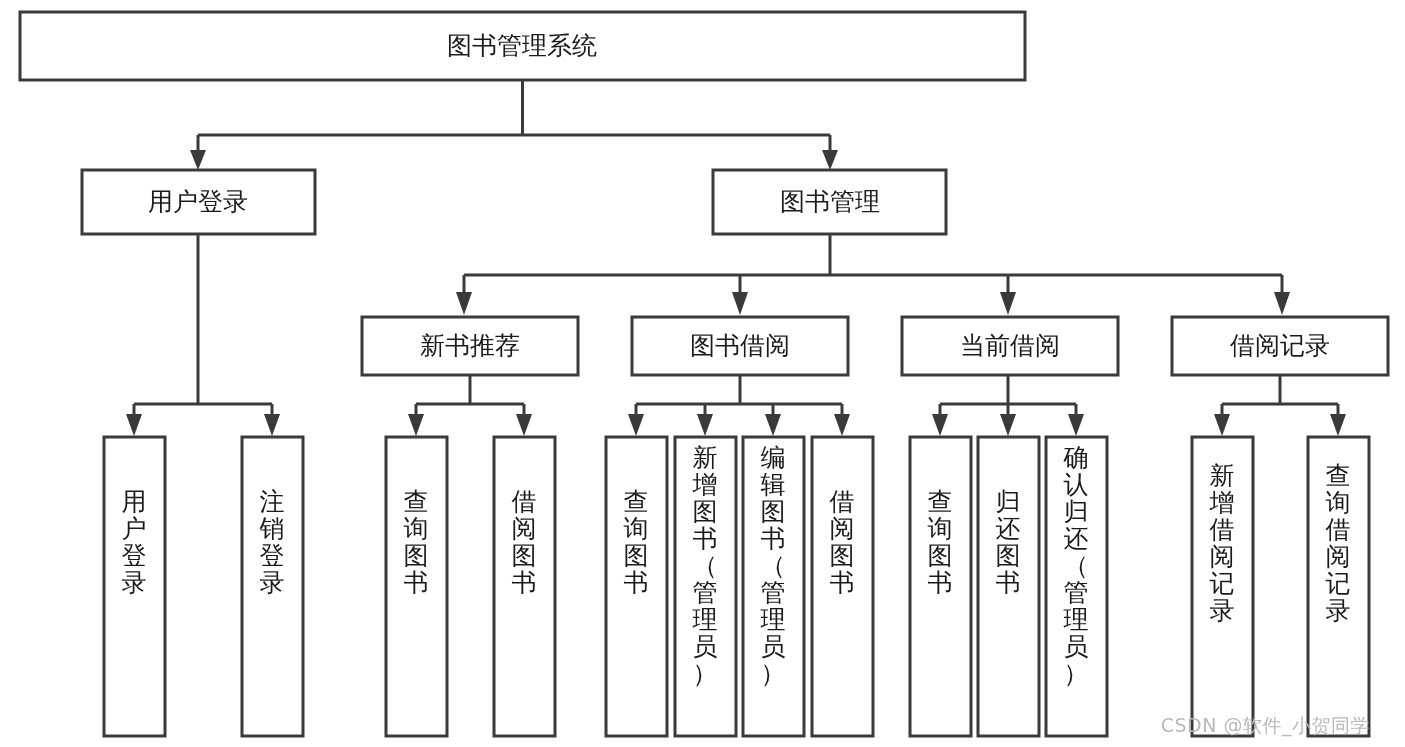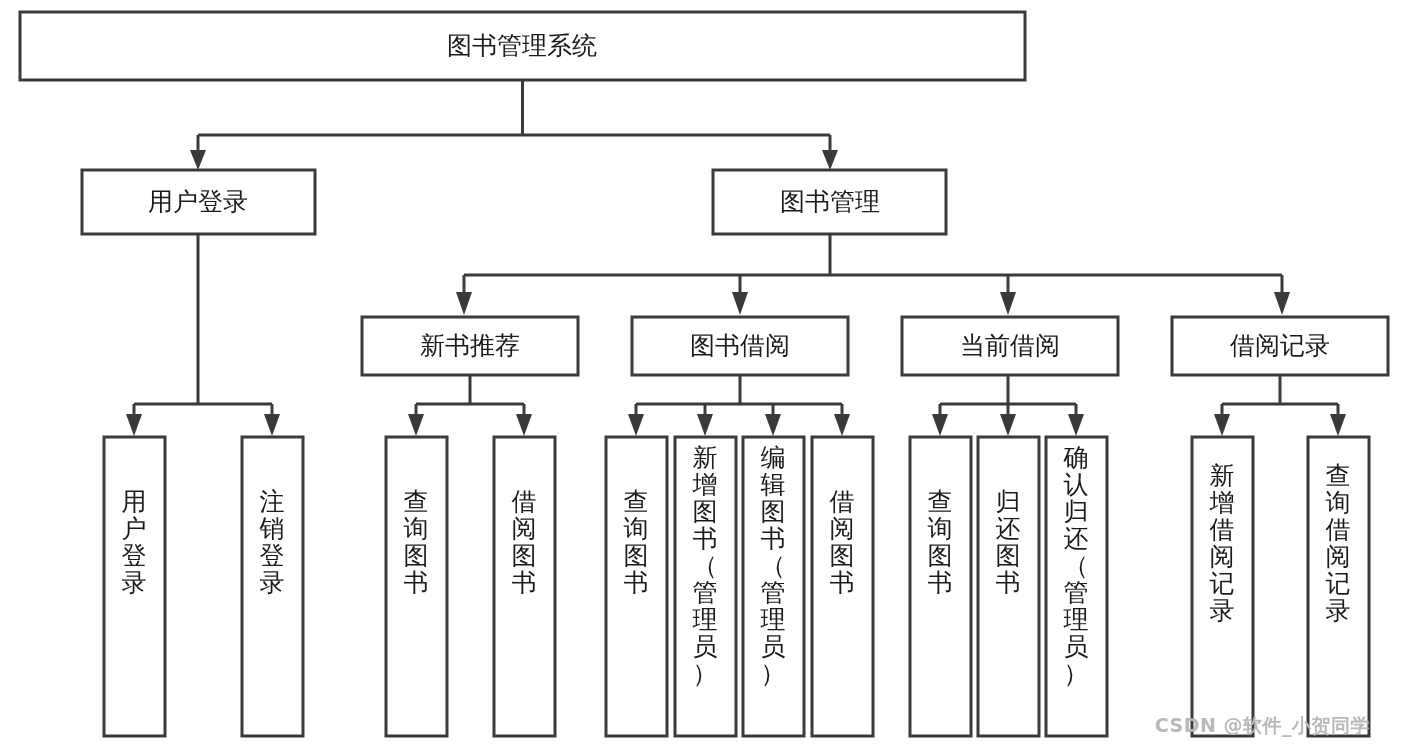--- a/index.html
+++ b/index.html
@@ -56,21 +56,20 @@
   .watermark {
     position: absolute;
     right: 14px;
     bottom: 8px;
     font-family: "DejaVu Sans", "Liberation Sans", sans-serif;
     font-size: 19px;
     color: #b9b9b9;
     white-space: nowrap;
     letter-spacing: 0.5px;
     pointer-events: none;
-    font-weight: bold;
   }
 </style>
 </head>
 <body>
 
 <div id="diagram-root">
   <svg class="flow" viewBox="0 0 1405 747" xmlns="http://www.w3.org/2000/svg">
 
     <g>
 

